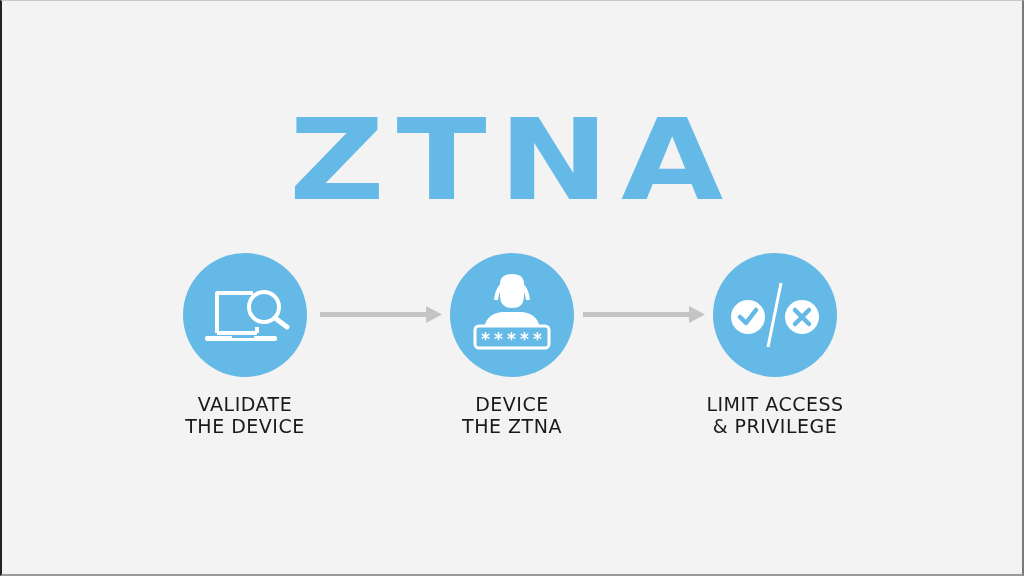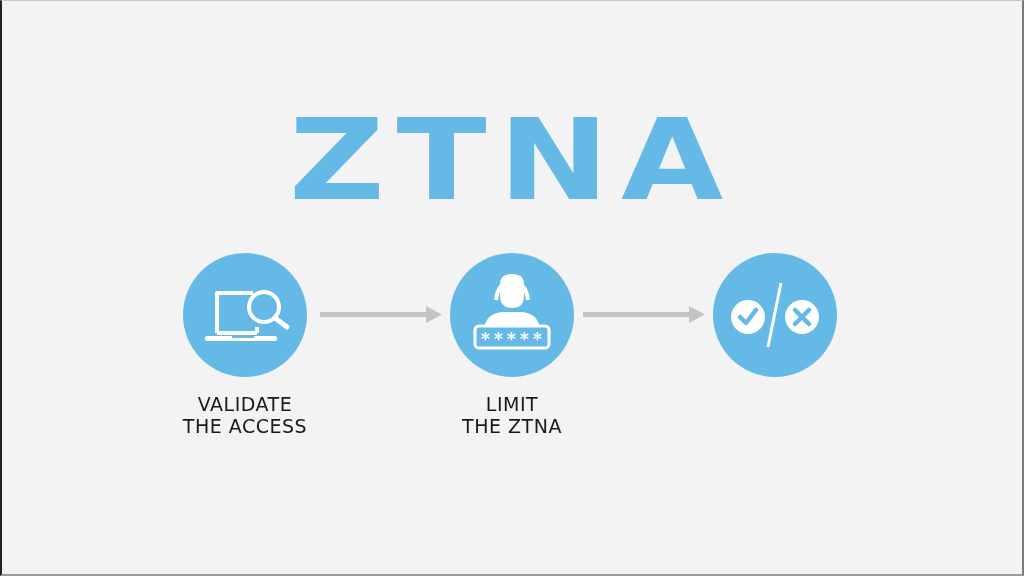--- a/index.html
+++ b/index.html
@@ -64,21 +64,21 @@
       <path d="M62 52 V58" fill="none" stroke="#fff" stroke-width="4"></path>
       <path d="M22 58 H62" fill="none" stroke="#fff" stroke-width="4"></path>
       <rect x="10" y="61" width="72" height="5" rx="2" fill="#fff"></rect>
       <rect x="37" y="61" width="22" height="2" fill="#65b9e6"></rect>
       <circle cx="69" cy="32" r="15" fill="none" stroke="#fff" stroke-width="4"></circle>
       <line x1="80" y1="43" x2="92" y2="52" stroke="#fff" stroke-width="5" stroke-linecap="round"></line>
     </svg>
   </div>
   <div class="label">
     <span>VALIDATE</span>
-    <span>THE ACCESS</span>
+    <span>THE DEVICE</span>
   </div>
 </div>
 
 <svg class="arrow" style="left:320px;" width="124" height="20" viewBox="0 0 124 20">
   <rect x="0" y="8" width="110" height="5" fill="#c4c4c4"></rect>
   <polygon points="106,2 122,10.5 106,19" fill="#c4c4c4"></polygon>
 </svg>
 
 <div class="step" style="left:392px;">
   <div class="circle">
@@ -90,36 +90,40 @@
       <g fill="#fff" font-family="DejaVu Sans, sans-serif" font-size="17" font-weight="bold">
         <text x="19" y="75">*</text>
         <text x="32" y="75">*</text>
         <text x="45" y="75">*</text>
         <text x="58" y="75">*</text>
         <text x="71" y="75">*</text>
       </g>
     </svg>
   </div>
   <div class="label">
-    <span>LIMIT</span>
+    <span>DEVICE</span>
     <span>THE ZTNA</span>
   </div>
 </div>
 
 <svg class="arrow" style="left:583px;" width="124" height="20" viewBox="0 0 124 20">
   <rect x="0" y="8" width="110" height="5" fill="#c4c4c4"></rect>
   <polygon points="106,2 122,10.5 106,19" fill="#c4c4c4"></polygon>
 </svg>
 
 <div class="step" style="left:655px;">
   <div class="circle">
     <svg width="100" height="80" viewBox="0 0 100 80">
       <circle cx="23" cy="42" r="17" fill="#fff"></circle>
       <polyline points="15,42 21,48 31,35" fill="none" stroke="#65b9e6" stroke-width="4.5" stroke-linecap="round" stroke-linejoin="round"></polyline>
       <line x1="56" y1="8" x2="43" y2="72" stroke="#fff" stroke-width="3"></line>
       <circle cx="77" cy="42" r="17" fill="#fff"></circle>
       <line x1="70" y1="35" x2="84" y2="49" stroke="#65b9e6" stroke-width="4.5" stroke-linecap="round"></line>
       <line x1="84" y1="35" x2="70" y2="49" stroke="#65b9e6" stroke-width="4.5" stroke-linecap="round"></line>
     </svg>
   </div>
+  <div class="label">
+    <span>LIMIT ACCESS</span>
+    <span>&amp; PRIVILEGE</span>
+  </div>
 </div>
 
 <div class="frame"></div>
 
 </body></html>

